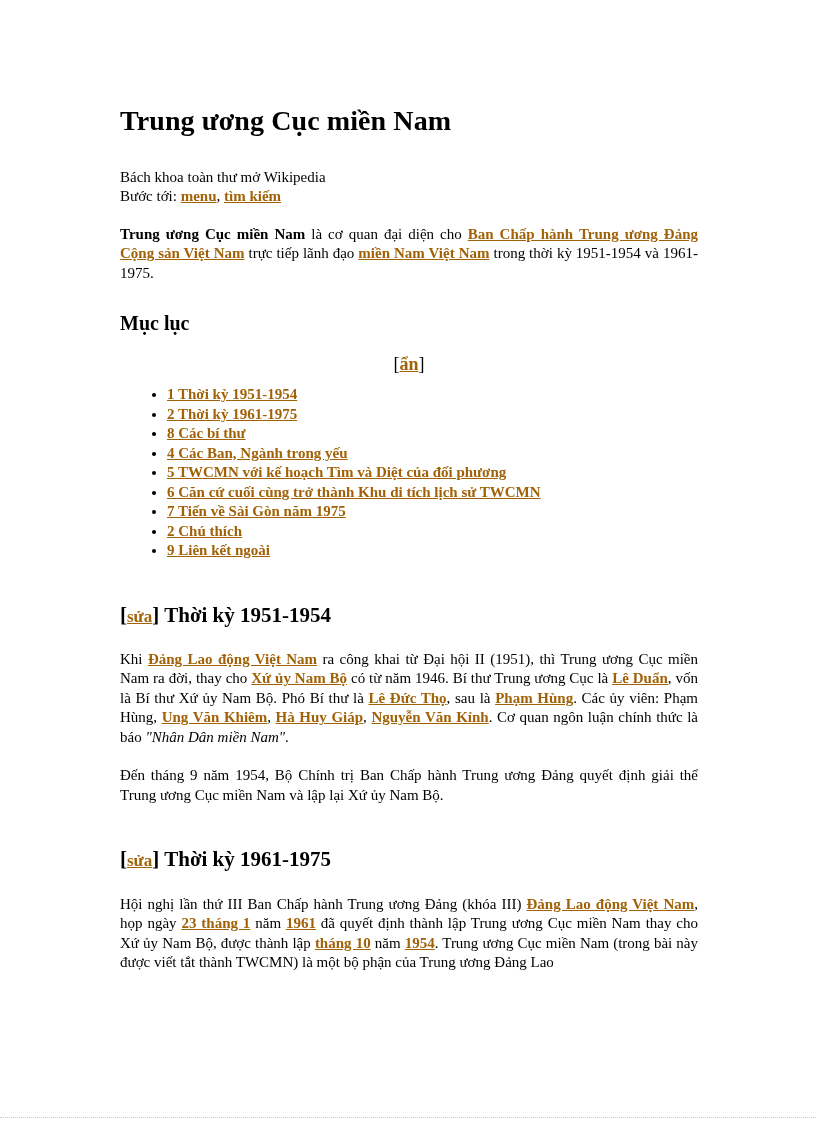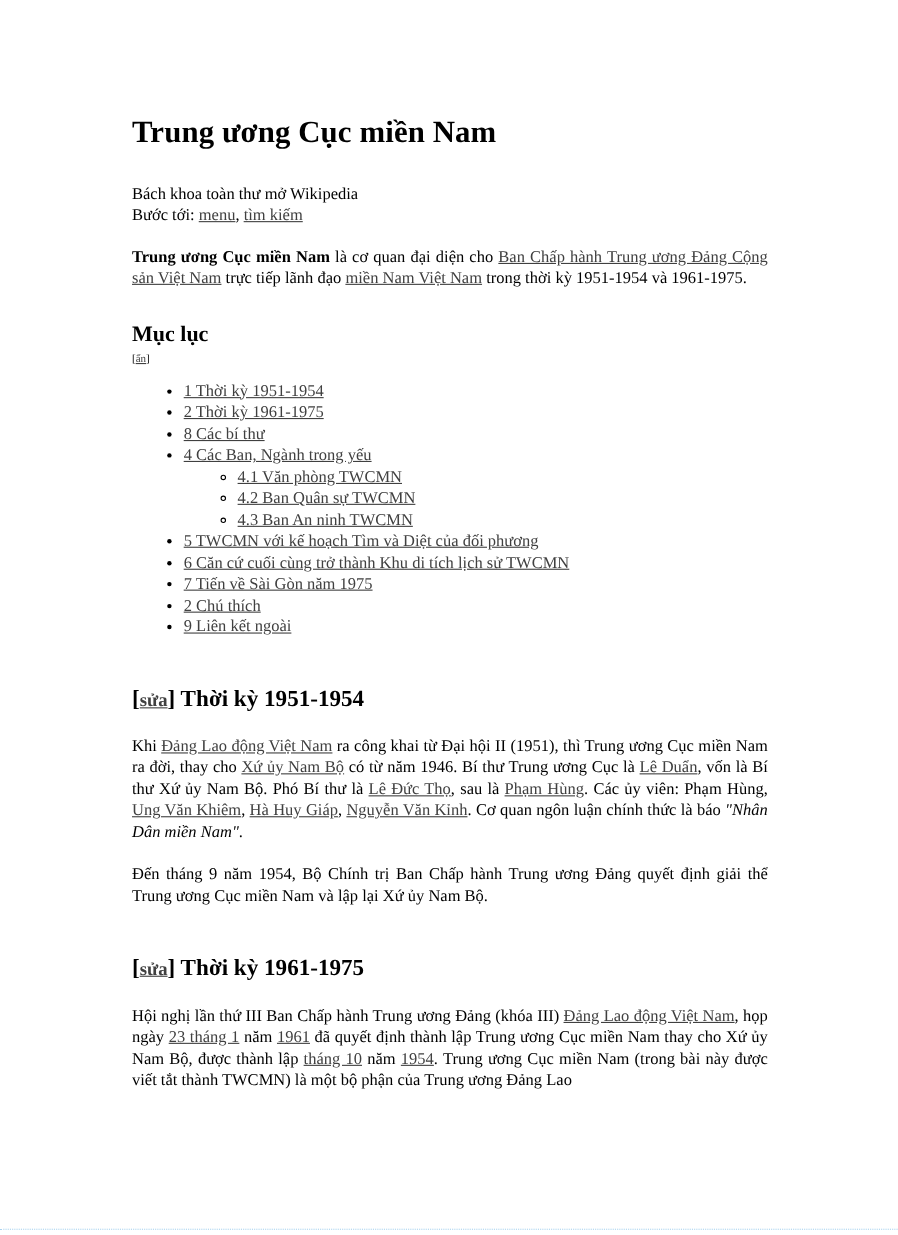--- a/index.html
+++ b/index.html
@@ -15,23 +15,24 @@
     color: #000000;
     overflow: hidden;
   }
   .page {
     position: absolute;
     left: 120px;
     top: 0;
     width: 578px;
   }
   a, .lnk {
-    color: #404040;
+    color: #a16207;
     text-decoration: underline;
     cursor: pointer;
+    font-weight: bold;
   }
   h1.title {
     font-size: 28px;
     font-weight: bold;
     line-height: 1.2;
     margin: 0;
     padding-top: 104px;
     letter-spacing: 0.1px;
   }
   .tagline {
@@ -51,23 +52,24 @@
   .lead-wrap { margin-top: 19px; }
   .lead-bold { font-weight: bold; }
   h2.toc-head {
     font-size: 20px;
     font-weight: bold;
     margin: 0;
     padding-top: 28px;
     line-height: 1.2;
   }
   .hide-line {
-    font-size: 10px;
-    margin-top: 3px;
+    font-size: 18px;
+    margin-top: 22px;
     line-height: 15px;
+    text-align: center;
   }
   ul.toc {
     list-style-type: disc;
     margin: 13px 0 0 0;
     padding-left: 47px;
     font-size: 15px;
   }
   ul.toc > li {
     line-height: 19.5px;
     margin: 0;
@@ -122,25 +124,20 @@
 
   <h2 class="toc-head">Mục lục</h2>
 
   <div class="hide-line"><span>[</span><a class="lnk">ẩn</a><span>]</span></div>
 
   <ul class="toc">
     <li><a class="lnk">1 Thời kỳ 1951-1954</a></li>
     <li><a class="lnk">2 Thời kỳ 1961-1975</a></li>
     <li><a class="lnk">8 Các bí thư</a></li>
     <li><a class="lnk">4 Các Ban, Ngành trong yếu</a>
-      <ul>
-        <li><a class="lnk">4.1 Văn phòng TWCMN</a></li>
-        <li><a class="lnk">4.2 Ban Quân sự TWCMN</a></li>
-        <li><a class="lnk">4.3 Ban An ninh TWCMN</a></li>
-      </ul>
     </li>
     <li><a class="lnk">5 TWCMN với kế hoạch Tìm và Diệt của đối phương</a></li>
     <li><a class="lnk">6 Căn cứ cuối cùng trở thành Khu di tích lịch sử TWCMN</a></li>
     <li><a class="lnk">7 Tiến về Sài Gòn năm 1975</a></li>
     <li><a class="lnk">2 Chú thích</a></li>
     <li><a class="lnk">9 Liên kết ngoài</a></li>
   </ul>
 
   <h2 class="section"><span class="brk">[</span><a class="lnk edit-lnk">sửa</a><span class="brk">]</span> <span>Thời kỳ 1951-1954</span></h2>
 

